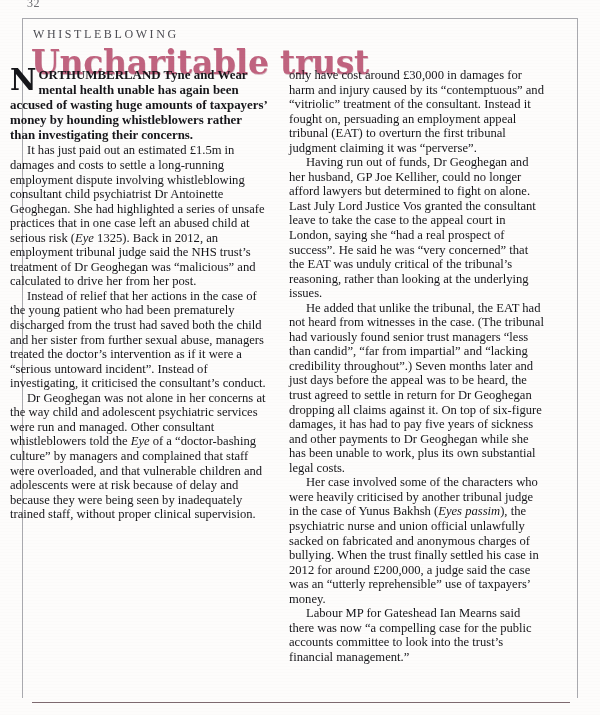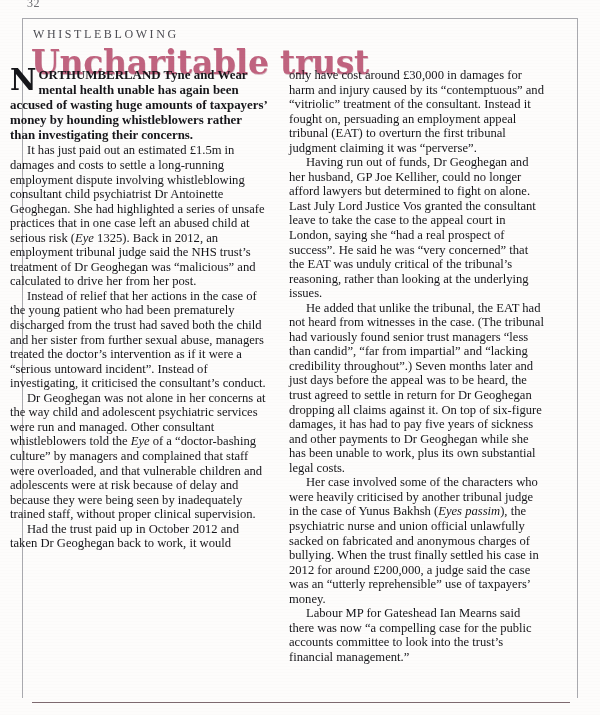--- a/index.html
+++ b/index.html
@@ -141,21 +141,20 @@
   <div class="section-kicker">WHISTLEBLOWING</div>
   <div class="headline">Uncharitable trust</div>
 </div>
 
 <div class="columns">
   <div class="col" id="col-left">
       <p class="lede"><span class="dropcap">N</span><span>ORTHUMBERLAND Tyne and Wear mental health unable has again been accused of wasting huge amounts of taxpayers’ money by hounding whistleblowers rather than investigating their concerns.</span></p>
       <p><span>It has just paid out an estimated £1.5m in damages and costs to settle a long-running employment dispute involving whistleblowing consultant child psychiatrist Dr Antoinette Geoghegan. She had highlighted a series of unsafe practices that in one case left an abused child at serious risk (</span><span class="ital">Eye</span><span> 1325). Back in 2012, an employment tribunal judge said the NHS trust’s treatment of Dr Geoghegan was “malicious” and calculated to drive her from her post.</span></p>
       <p><span>Instead of relief that her actions in the case of the young patient who had been prematurely discharged from the trust had saved both the child and her sister from further sexual abuse, managers treated the doctor’s intervention as if it were a “serious untoward incident”. Instead of investigating, it criticised the consultant’s conduct.</span></p>
       <p><span>Dr Geoghegan was not alone in her concerns at the way child and adolescent psychiatric services were run and managed. Other consultant whistleblowers told the </span><span class="ital">Eye</span><span> of a “doctor-bashing culture” by managers and complained that staff were overloaded, and that vulnerable children and adolescents were at risk because of delay and because they were being seen by inadequately trained staff, without proper clinical supervision.</span></p>
-      <p><span>Had the trust paid up in October 2012 and taken Dr Geoghegan back to work, it would</span></p>
     </div>
   <div class="col" id="col-right">
       <p class="nofirst"><span>only have cost around £30,000 in damages for harm and injury caused by its “contemptuous” and “vitriolic” treatment of the consultant. Instead it fought on, persuading an employment appeal tribunal (EAT) to overturn the first tribunal judgment claiming it was “perverse”.</span></p>
       <p><span>Having run out of funds, Dr Geoghegan and her husband, GP Joe Kelliher, could no longer afford lawyers but determined to fight on alone. Last July Lord Justice Vos granted the consultant leave to take the case to the appeal court in London, saying she “had a real prospect of success”. He said he was “very concerned” that the EAT was unduly critical of the tribunal’s reasoning, rather than looking at the underlying issues.</span></p>
       <p><span>He added that unlike the tribunal, the EAT had not heard from witnesses in the case. (The tribunal had variously found senior trust managers “less than candid”, “far from impartial” and “lacking credibility throughout”.) Seven months later and just days before the appeal was to be heard, the trust agreed to settle in return for Dr Geoghegan dropping all claims against it. On top of six-figure damages, it has had to pay five years of sickness and other payments to Dr Geoghegan while she has been unable to work, plus its own substantial legal costs.</span></p>
       <p><span>Her case involved some of the characters who were heavily criticised by another tribunal judge in the case of Yunus Bakhsh (</span><span class="ital">Eyes passim</span><span>), the psychiatric nurse and union official unlawfully sacked on fabricated and anonymous charges of bullying. When the trust finally settled his case in 2012 for around £200,000, a judge said the case was an “utterly reprehensible” use of taxpayers’ money.</span></p>
       <p><span>Labour MP for Gateshead Ian Mearns said there was now “a compelling case for the public accounts committee to look into the trust’s financial management.”</span></p>
     </div>
 </div>
 

